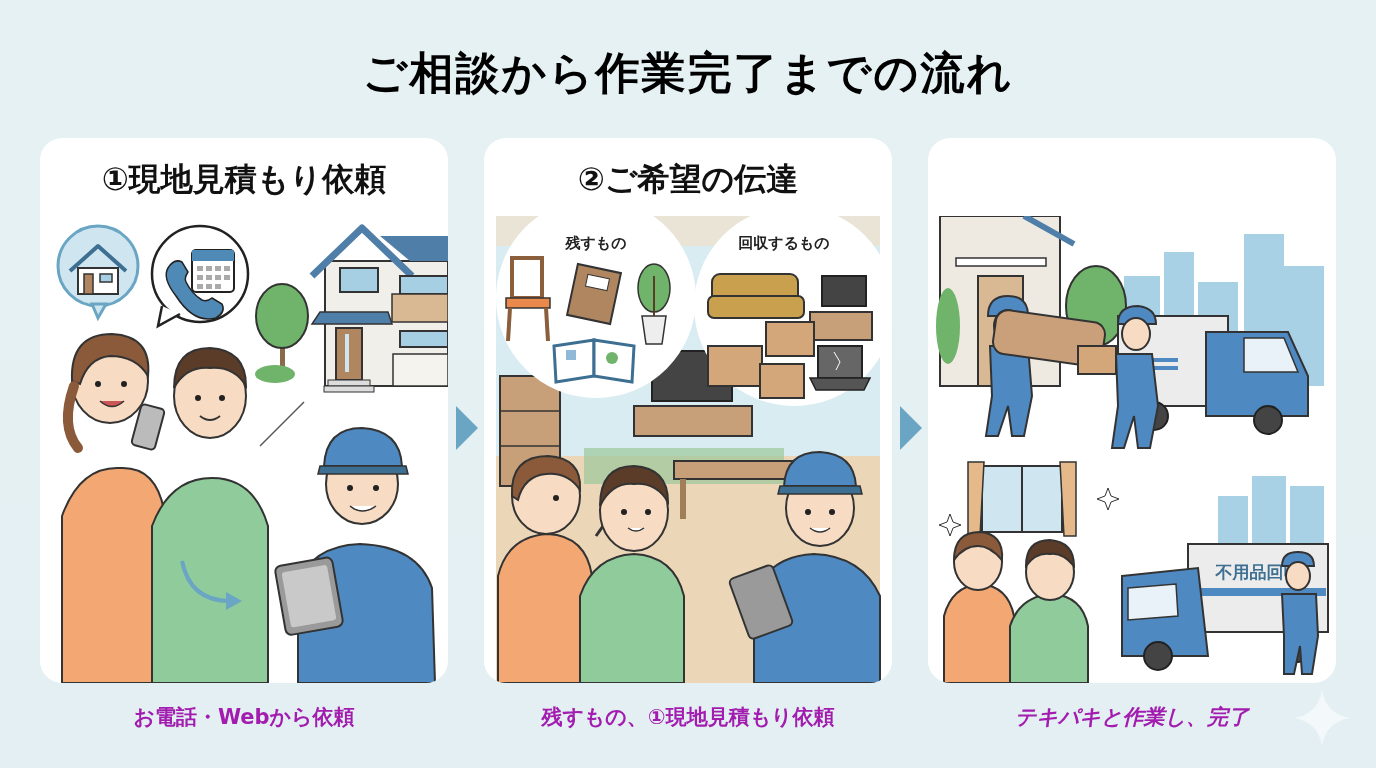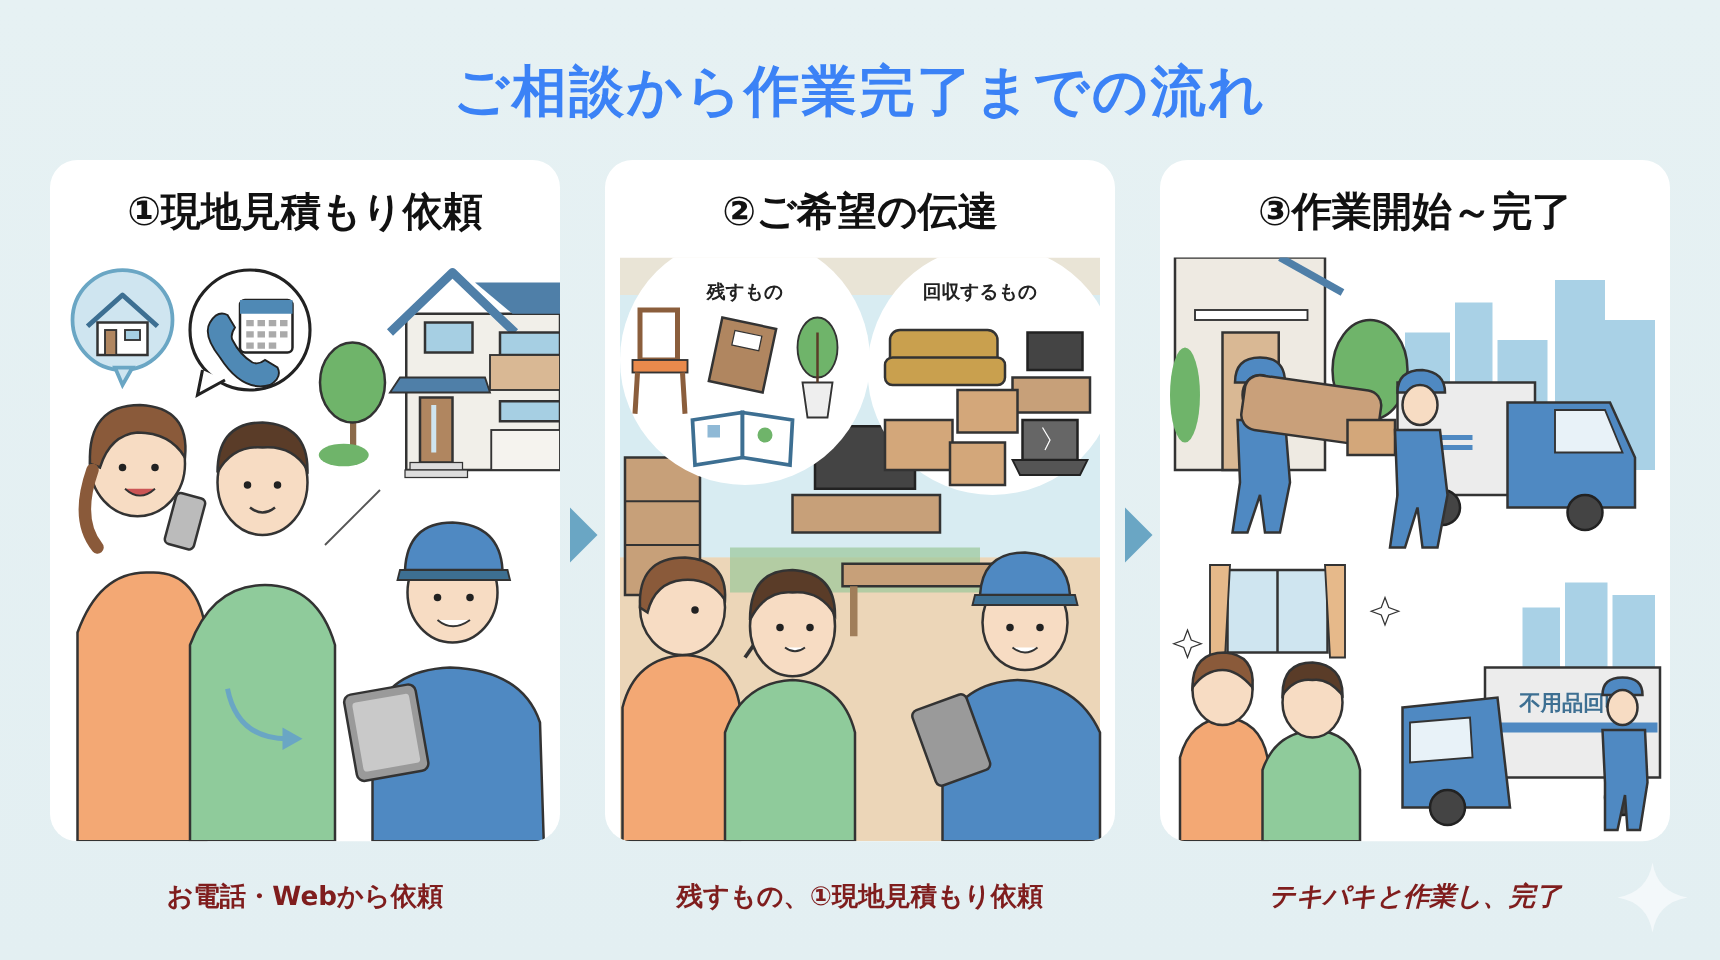--- a/index.html
+++ b/index.html
@@ -6,35 +6,35 @@
   html, body { width: 1376px; height: 768px; overflow: hidden; }
   body {
     background: linear-gradient(180deg, #e6f1f3 0%, #e3eff2 100%);
     font-family: "DejaVu Sans", "Liberation Sans", sans-serif;
     position: relative;
     color: #1a1a1a;
   }
   .page-title {
     position: absolute; left: 0; top: 44px; width: 1376px;
     text-align: center; font-size: 44px; font-weight: bold;
-    color: #3b82f6; letter-spacing: 2px;
+    color: #000000; letter-spacing: 2px;
   }
   .panel {
-    position: absolute; top: 128px; width: 408px; height: 545px;
+    position: absolute; top: 138px; width: 408px; height: 545px;
     background: #ffffff; border-radius: 22px; overflow: hidden;
   }
   .panel-title {
     position: absolute; left: 0; top: 20px; width: 100%;
     text-align: center; font-size: 32px; font-weight: bold; color: #111;
   }
   .scene { position: absolute; left: 0; top: 78px; width: 100%; height: 467px; }
   .scene svg { width: 100%; height: 100%; display: block; }
   .caption {
     position: absolute; top: 703px; width: 408px; text-align: center;
-    font-size: 21px; font-weight: bold; color: #7f1d1d;
+    font-size: 21px; font-weight: bold; color: #a21caf;
   }
   .flow-arrow { position: absolute; top: 404px; width: 26px; height: 48px; }
   .sparkle-deco { position: absolute; left: 1292px; top: 688px; width: 60px; height: 60px; }
 </style>
 </head>
 <body>
 
 <div class="page-title">ご相談から作業完了までの流れ</div>
 
 <div class="panel" style="left:40px;">
@@ -243,21 +243,20 @@
       </g>
     </svg>
   </div>
 </div>
 
 <svg class="flow-arrow" style="left:898px;" viewBox="0 0 26 48">
   <path d="M2 2 L24 24 L2 46 Z" fill="#6aa6c4"></path>
 </svg>
 
 <div class="panel" style="left:928px;">
-  <div class="panel-title">③作業開始～完了</div>
   <div class="scene">
     <svg viewBox="0 0 408 467">
 
       <g>
         <rect x="196" y="60" width="36" height="110" fill="#a9d1e6"></rect>
         <rect x="236" y="36" width="30" height="134" fill="#a9d1e6"></rect>
         <rect x="270" y="66" width="40" height="104" fill="#a9d1e6"></rect>
         <rect x="316" y="18" width="40" height="152" fill="#a9d1e6"></rect>
         <rect x="356" y="50" width="40" height="120" fill="#a9d1e6"></rect>
       </g>

